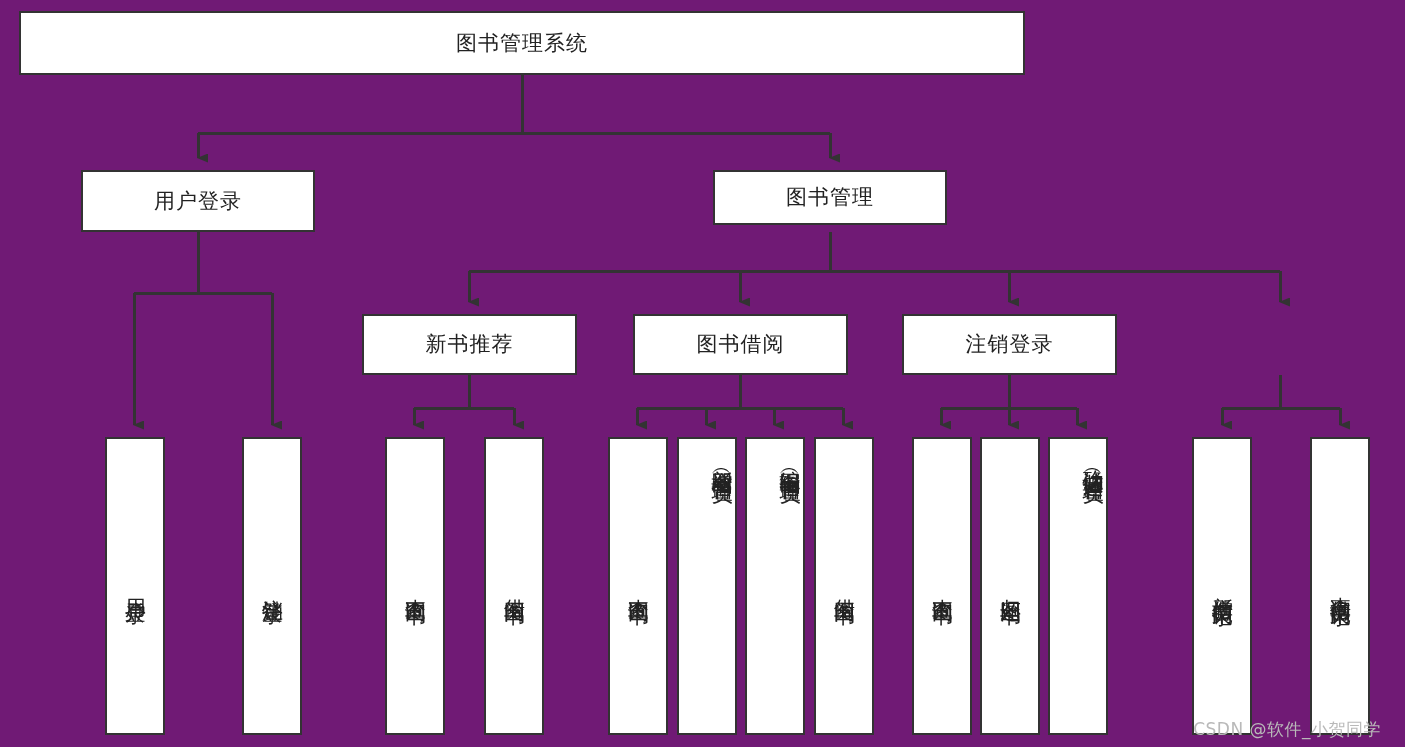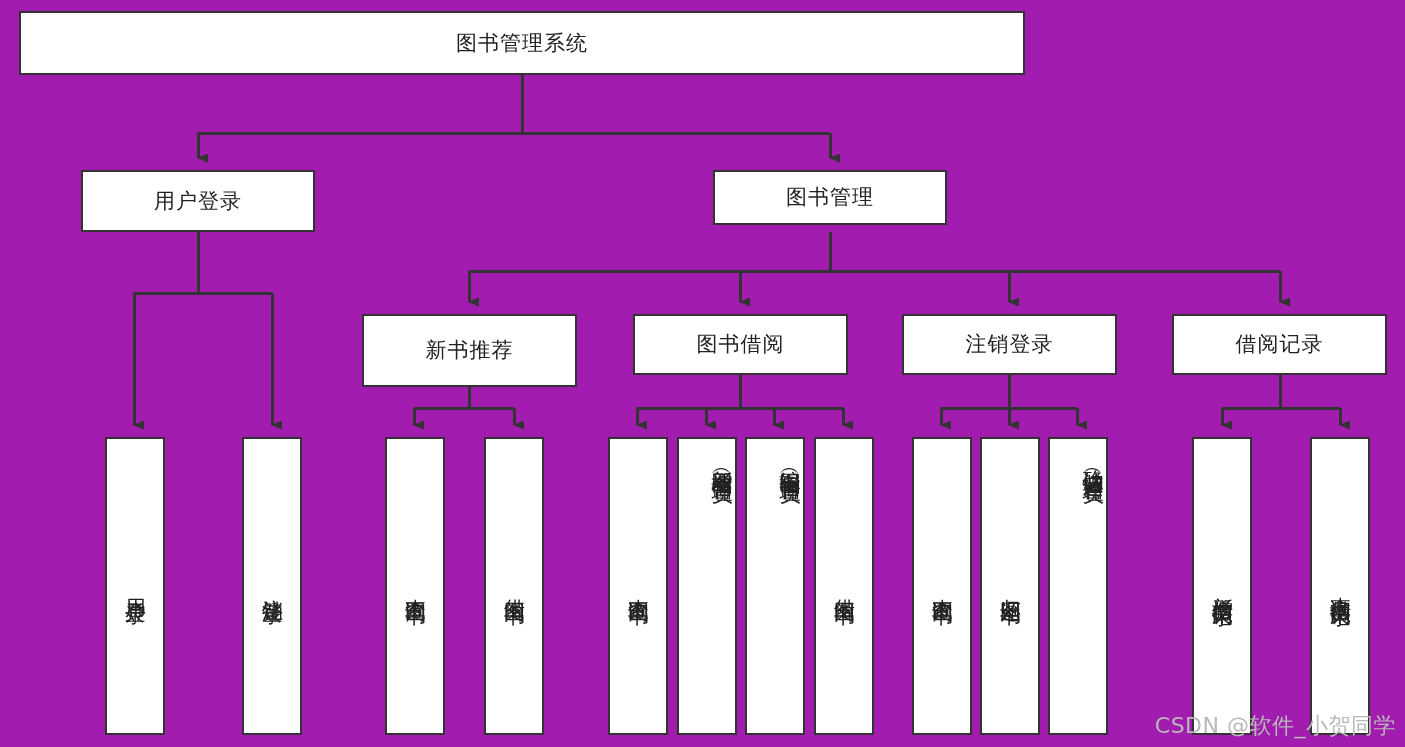--- a/index.html
+++ b/index.html
@@ -8,21 +8,21 @@
     padding: 0;
     background: #ffffff;
   }
   body {
     font-family: "DejaVu Sans", "Liberation Sans", sans-serif;
   }
   #diagram-root {
     position: relative;
     width: 1405px;
     height: 747px;
-    background: #a21caf;
+    background: #701a75;
     overflow: hidden;
   }
   #edges-layer {
     position: absolute;
     left: 0;
     top: 0;
     width: 1405px;
     height: 747px;
     pointer-events: none;
   }
@@ -57,23 +57,23 @@
   .node.vert.mid {
     align-items: center;
     justify-content: center;
     padding-top: 0;
   }
   .node-label {
     display: block;
   }
   #watermark {
     position: absolute;
-    right: 9px;
+    right: 24px;
     bottom: 6px;
-    font-size: 22px;
+    font-size: 17px;
     color: #b9b9b9;
     letter-spacing: 0.5px;
     white-space: nowrap;
     user-select: none;
     margin-top: 43px;
   }
 </style>
 </head>
 <body>
 
@@ -133,32 +133,29 @@
     <span class="node-label">图书管理系统</span>
   </div>
 
   <div class="node horiz" style="left:81px; top:170px; width:234px; height:62px;">
     <span class="node-label">用户登录</span>
   </div>
   <div class="node horiz" style="left:713px; top:170px; width:234px; height:55px;">
     <span class="node-label">图书管理</span>
   </div>
 
-  <div class="node horiz" style="left:362px; top:314px; width:215px; height:73px;">
+  <div class="node horiz" style="left:362px; top:314px; width:215px; height:61px;">
     <span class="node-label">新书推荐</span>
   </div>
   <div class="node horiz" style="left:633px; top:314px; width:215px; height:61px;text-align:center;">
     <span class="node-label">图书借阅</span>
   </div>
   <div class="node horiz" style="left:902px; top:314px; width:215px; height:61px;">
     <span class="node-label">注销登录</span>
   </div>
-  <div class="node horiz" style="left:1172px; top:314px; width:215px; height:61px;">
-    <span class="node-label">借阅记录</span>
-  </div>
 
   <div class="node vert mid" style="left:105px; top:437px; width:60px; height:298px;">
     <span class="node-label">用户登录</span>
   </div>
   <div class="node vert mid" style="left:242px; top:437px; width:60px; height:298px;">
     <span class="node-label">注销登录</span>
   </div>
 
   <div class="node vert mid" style="left:385px; top:437px; width:60px; height:298px;">
     <span class="node-label">查询图书</span>

